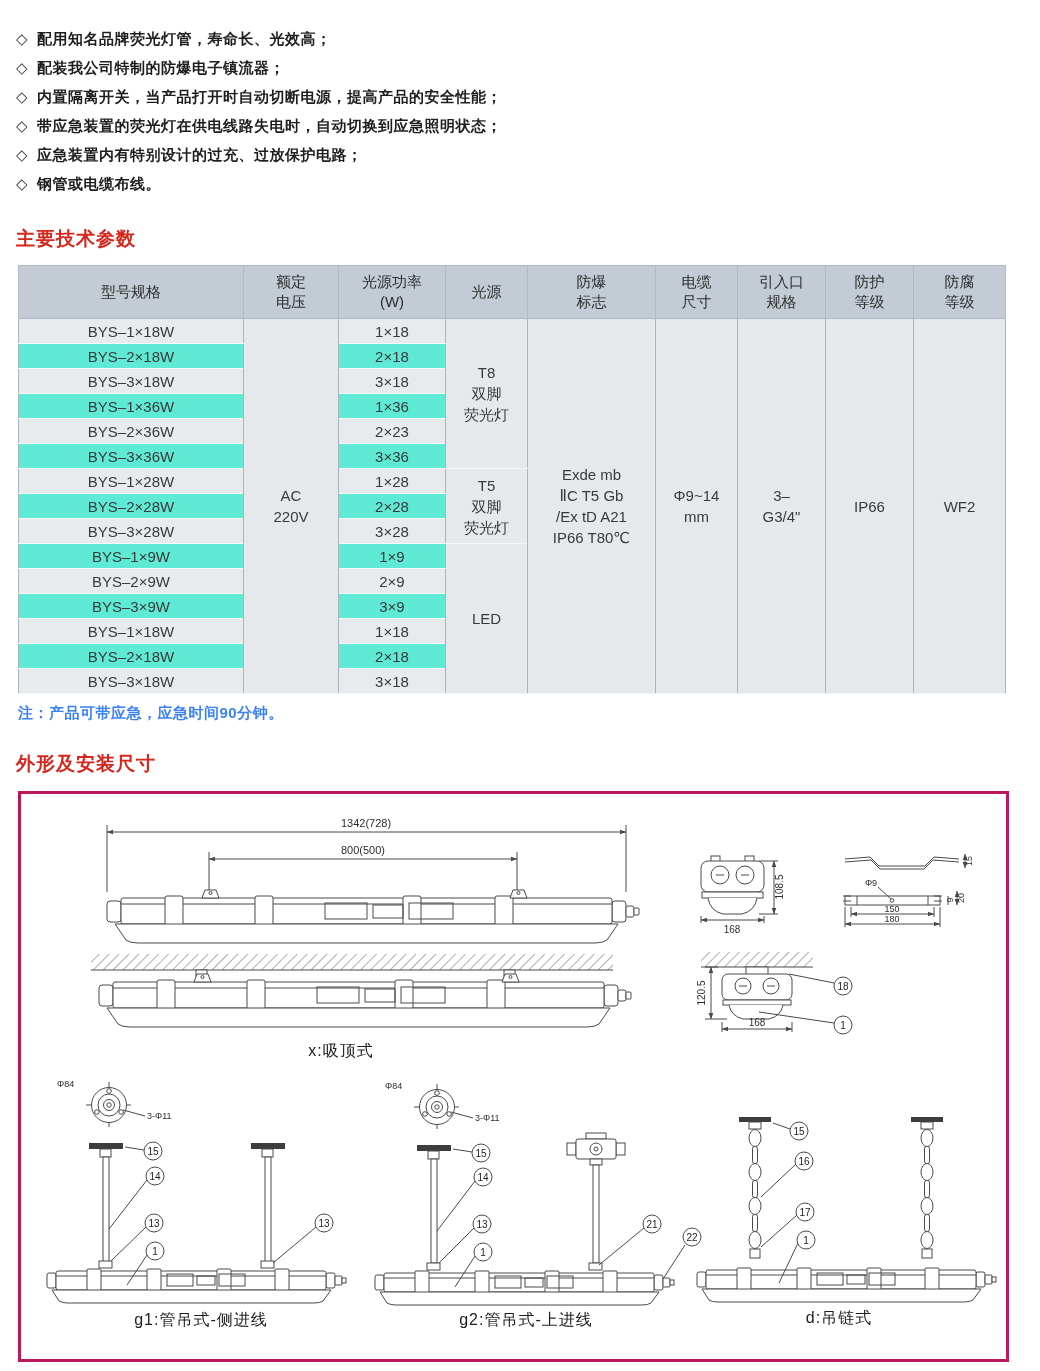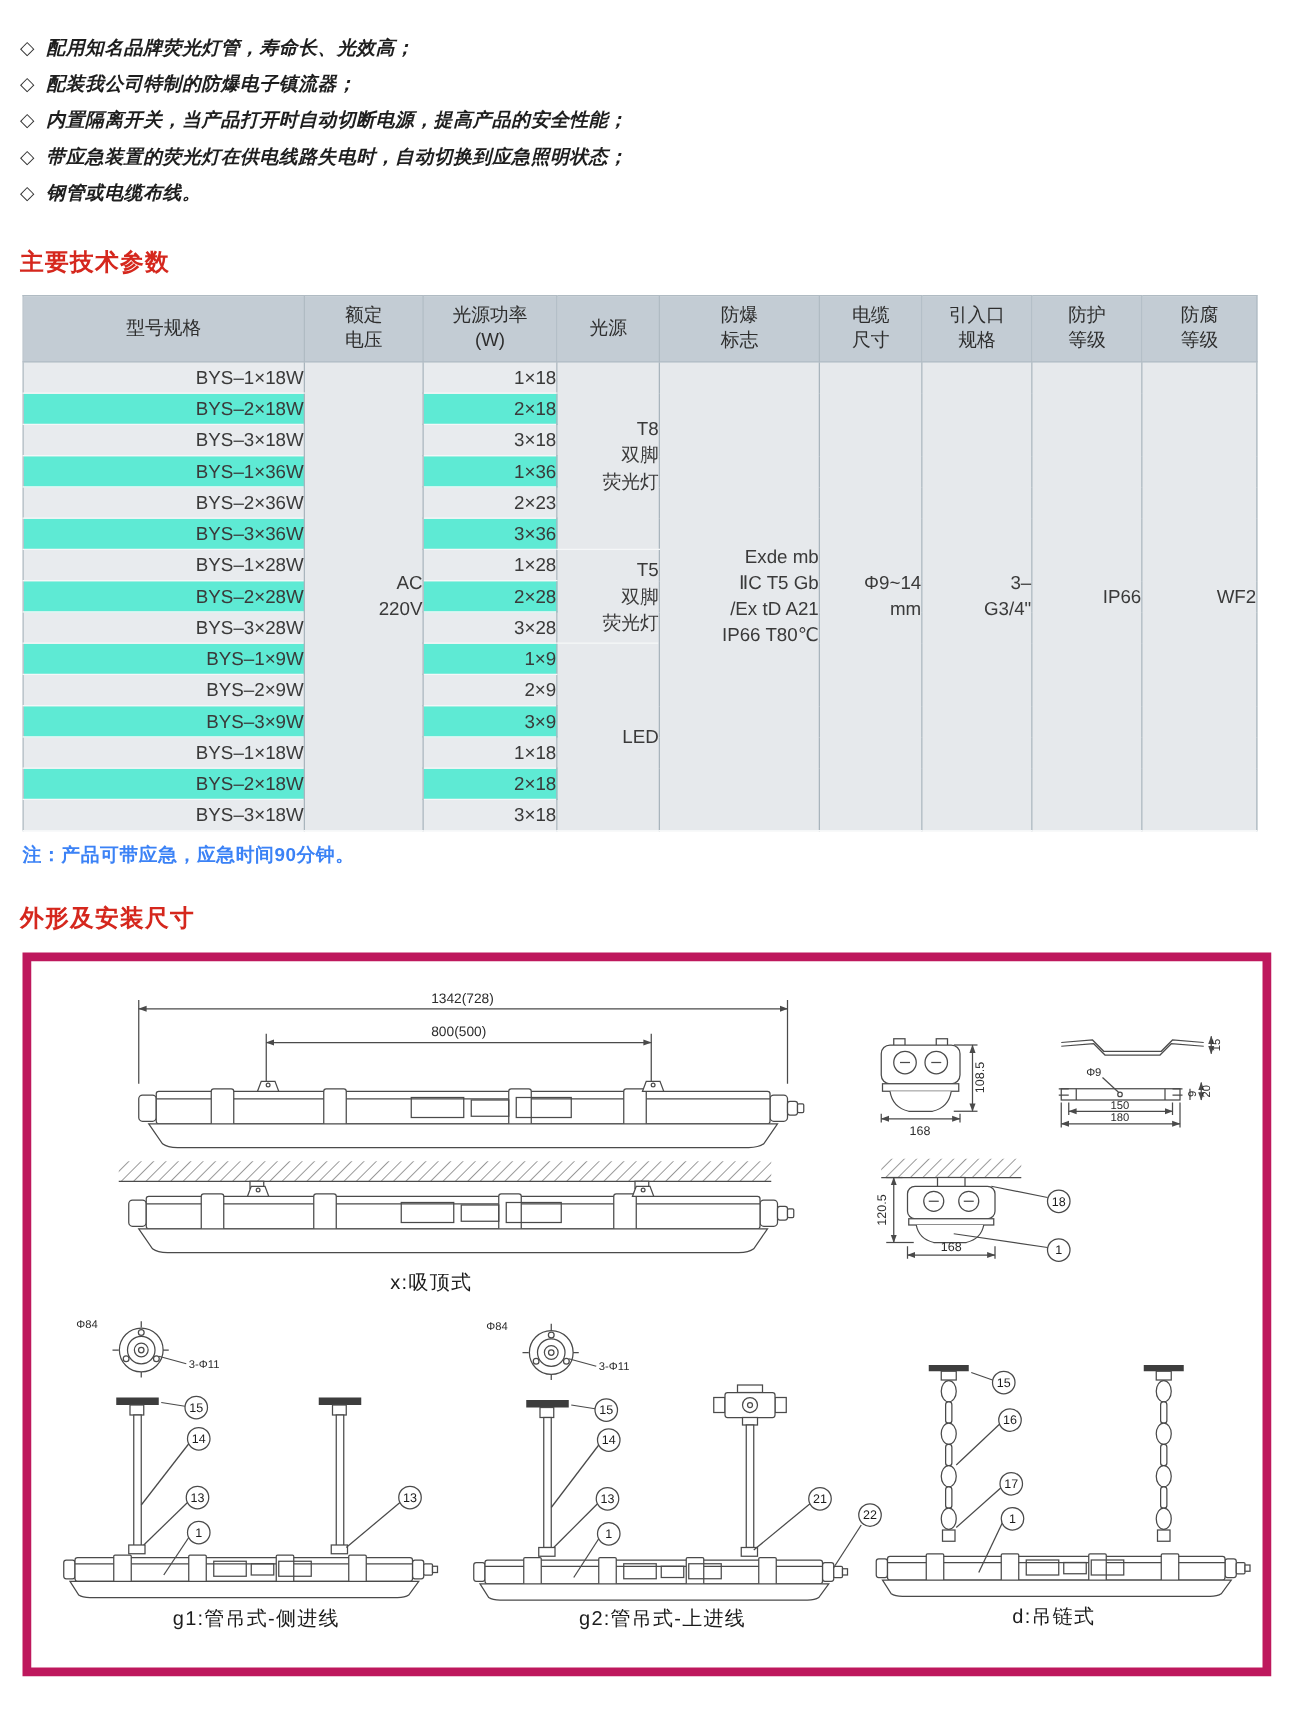--- a/index.html
+++ b/index.html
@@ -1,27 +1,27 @@
 <!DOCTYPE html>
 <html><head>
 <meta charset="utf-8">
 <style>
   html,body{margin:0;padding:0;background:#fff;}
   body{width:1040px;height:1371px;font-family:"Liberation Sans","DejaVu Sans",sans-serif;position:relative;overflow:hidden;}
   .features{list-style:none;margin:0;padding:24px 0 0 16px;}
-  .features li{font-size:15px;color:#1e1e1e;line-height:29px;font-weight:600;letter-spacing:.5px;font-style:italic;}
+  .features li{font-size:15px;color:#1e1e1e;line-height:29px;font-weight:600;letter-spacing:.5px;}
   .features .marker{margin-right:9px;font-weight:400;color:#333;}
   h2.sec{color:#d5271d;font-size:19px;font-weight:bold;margin:28px 0 0 16px;letter-spacing:1px;}
   table.spec{border-collapse:collapse;table-layout:fixed;width:987px;margin:13px 0 0 18px;}
   .spec th{background:#c3ccd4;font-weight:400;font-size:15px;color:#2e2e2e;height:50px;border:1px solid #b0bbc3;white-space:pre-line;line-height:1.35;}
-  .spec td{background:#e8ebee;font-size:15px;color:#3a3a3a;text-align:right;height:24px;padding:0;border-left:1px solid #a9b5bd;border-right:1px solid #a9b5bd;border-top:1px solid #f5f7f8;border-bottom:1px solid #f5f7f8;white-space:pre-line;line-height:1.4;}
+  .spec td{background:#e8ebee;font-size:15px;color:#3a3a3a;text-align:center;height:24px;padding:0;border-left:1px solid #a9b5bd;border-right:1px solid #a9b5bd;border-top:1px solid #f5f7f8;border-bottom:1px solid #f5f7f8;white-space:pre-line;line-height:1.4;}
   .spec td.alt{background:#5eead4;margin-left:44px;}
   .spec td.merged{background:#e6e9ec;}
   .note{color:#3b82f6;font-size:15px;font-weight:600;margin:10px 0 0 18px;letter-spacing:.5px;}
-  .panel{position:relative;width:985px;height:565px;border:7px solid #be185d;margin:14px 0 0 18px;background:#fff;}
+  .panel{position:relative;width:985px;height:565px;border:3px solid #be185d;margin:14px 0 0 18px;background:#fff;}
   .panel svg{position:absolute;left:0;top:0;}
   
   .ln{stroke:#4a4a4a;stroke-width:1;fill:none;}
   .s{stroke:#4a4a4a;stroke-width:1;fill:#fff;}
   .dark{fill:#3d3d3d;stroke:none;}
   .dim{stroke:#4a4a4a;stroke-width:1;fill:none;}
   text.d{font-size:11px;fill:#2d2d2d;}
   text.dm{font-size:10px;fill:#2d2d2d;}
   text.ds{font-size:9px;fill:#2d2d2d;}
   text.cap{font-size:16px;fill:#1c1c1c;letter-spacing:1px;}
@@ -30,20 +30,21 @@
   .mid{text-anchor:middle;}
 </style>
 </head>
 <body>
 
 <ul class="features">
   <li><span class="marker">◇</span><span>配用知名品牌荧光灯管，寿命长、光效高；</span></li>
   <li><span class="marker">◇</span><span>配装我公司特制的防爆电子镇流器；</span></li>
   <li><span class="marker">◇</span><span>内置隔离开关，当产品打开时自动切断电源，提高产品的安全性能；</span></li>
   <li><span class="marker">◇</span><span>带应急装置的荧光灯在供电线路失电时，自动切换到应急照明状态；</span></li>
+  <li><span class="marker">◇</span><span>应急装置内有特别设计的过充、过放保护电路；</span></li>
   <li><span class="marker">◇</span><span>钢管或电缆布线。</span></li>
 </ul>
 
 <h2 class="sec">主要技术参数</h2>
 
 <table class="spec">
   <colgroup>
     <col style="width:225px">
       <col style="width:95px">
       <col style="width:107px">

